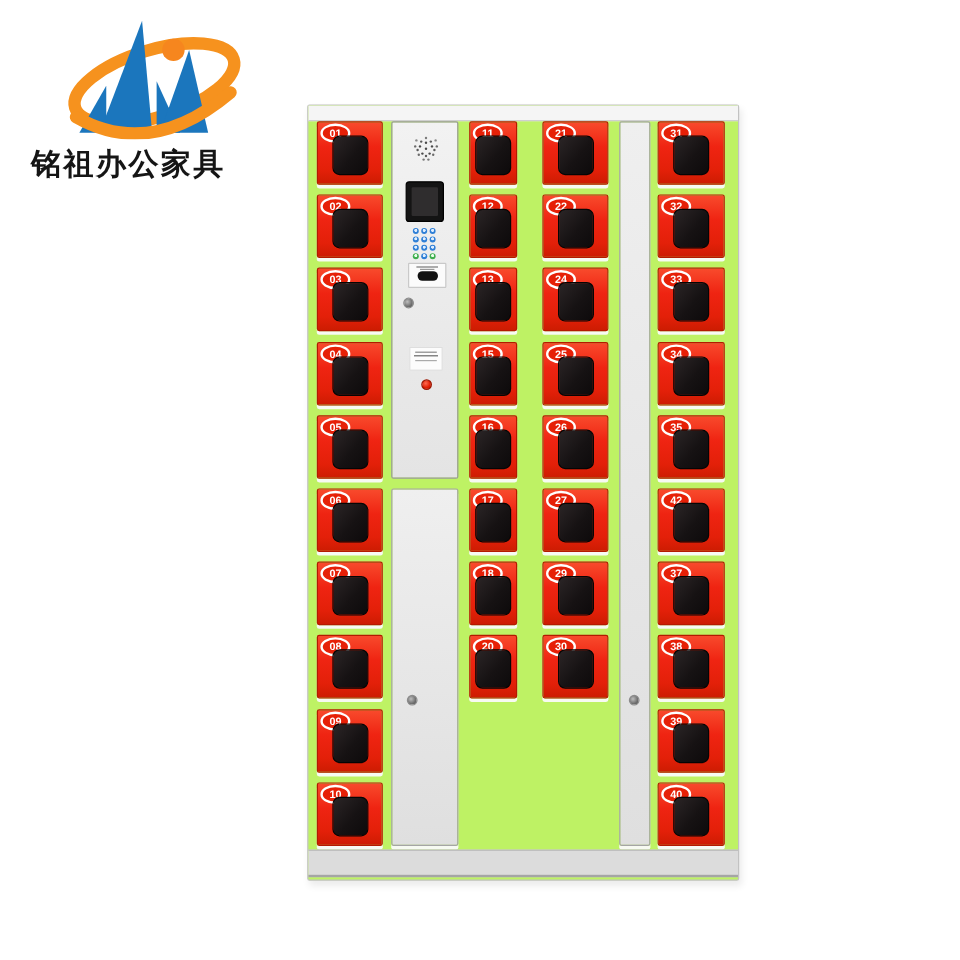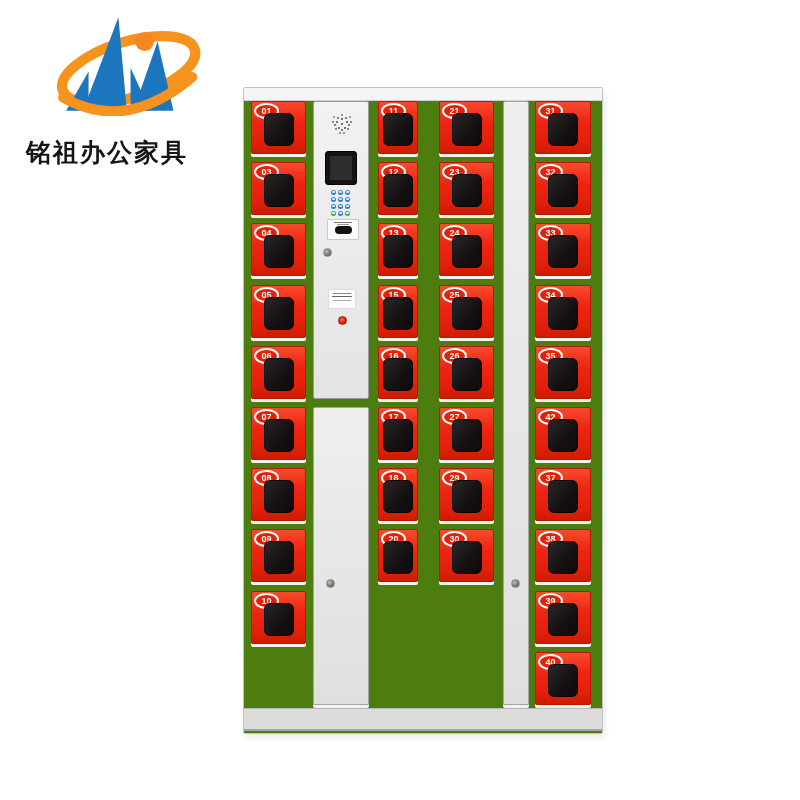--- a/index.html
+++ b/index.html
@@ -2,25 +2,25 @@
 <html><head>
 <meta charset="utf-8">
 <style>
   html,body{margin:0;padding:0;background:#fff;}
   .stage{position:relative;width:800px;height:800px;background:#ffffff;overflow:hidden;
          font-family:"Liberation Sans",sans-serif;}
 
   
   .logo{position:absolute;left:26px;top:12px;width:200px;}
   .logo svg{display:block;margin-left:14px;}
-  .brand-text{margin-top:20px;font-size:25px;font-weight:bold;color:#151515;letter-spacing:2px;white-space:nowrap;}
+  .brand-text{margin-top:4px;font-size:25px;font-weight:bold;color:#151515;letter-spacing:2px;white-space:nowrap;}
 
   
-  .cabinet{position:absolute;left:243px;top:87px;width:358px;height:645px;
-           background:#4d7c0f;border:1px solid #c2c2c2;border-radius:2px;
+  .cabinet{position:absolute;left:256px;top:87px;width:358px;height:645px;
+           background:#bef264;border:1px solid #c2c2c2;border-radius:2px;
            box-shadow:2px 4px 6px rgba(0,0,0,0.08);}
   .top-strip{position:absolute;left:0;top:0;width:100%;height:13px;background:#f5f5f5;
              border-bottom:1px solid #cfcfcf;box-sizing:border-box;}
   .base{position:absolute;left:0;top:620px;width:100%;height:23px;background:#dcdcdc;
         border-top:1px solid #b8b8b8;border-bottom:2px solid #a5a5a5;box-sizing:border-box;}
 
   .col{position:absolute;top:13px;height:604px;}
   .c1{left:7px;width:55px}
   .c2{left:69px;width:56px}
   .c3{left:134px;width:40px}
@@ -110,20 +110,24 @@
 
   <div class="cabinet">
     <div class="top-strip"></div>
 
     <div class="col c1">
   <div class="door">
     <span class="badge">01</span>
     <span class="win"></span>
   </div>
 
+  <div class="door">
+    <span class="badge">02</span>
+    <span class="win"></span>
+  </div>
 
   <div class="door">
     <span class="badge">03</span>
     <span class="win"></span>
   </div>
 
   <div class="door">
     <span class="badge">04</span>
     <span class="win"></span>
   </div>
@@ -239,25 +243,25 @@
     <span class="win"></span>
   </div>
 
 </div>
     <div class="col c4">
   <div class="door">
     <span class="badge">21</span>
     <span class="win"></span>
   </div>
 
-
-  <div class="door">
-    <span class="badge">23</span>
-    <span class="win"></span>
-  </div>
+  <div class="door">
+    <span class="badge">22</span>
+    <span class="win"></span>
+  </div>
+
 
   <div class="door">
     <span class="badge">24</span>
     <span class="win"></span>
   </div>
 
   <div class="door">
     <span class="badge">25</span>
     <span class="win"></span>
   </div>

